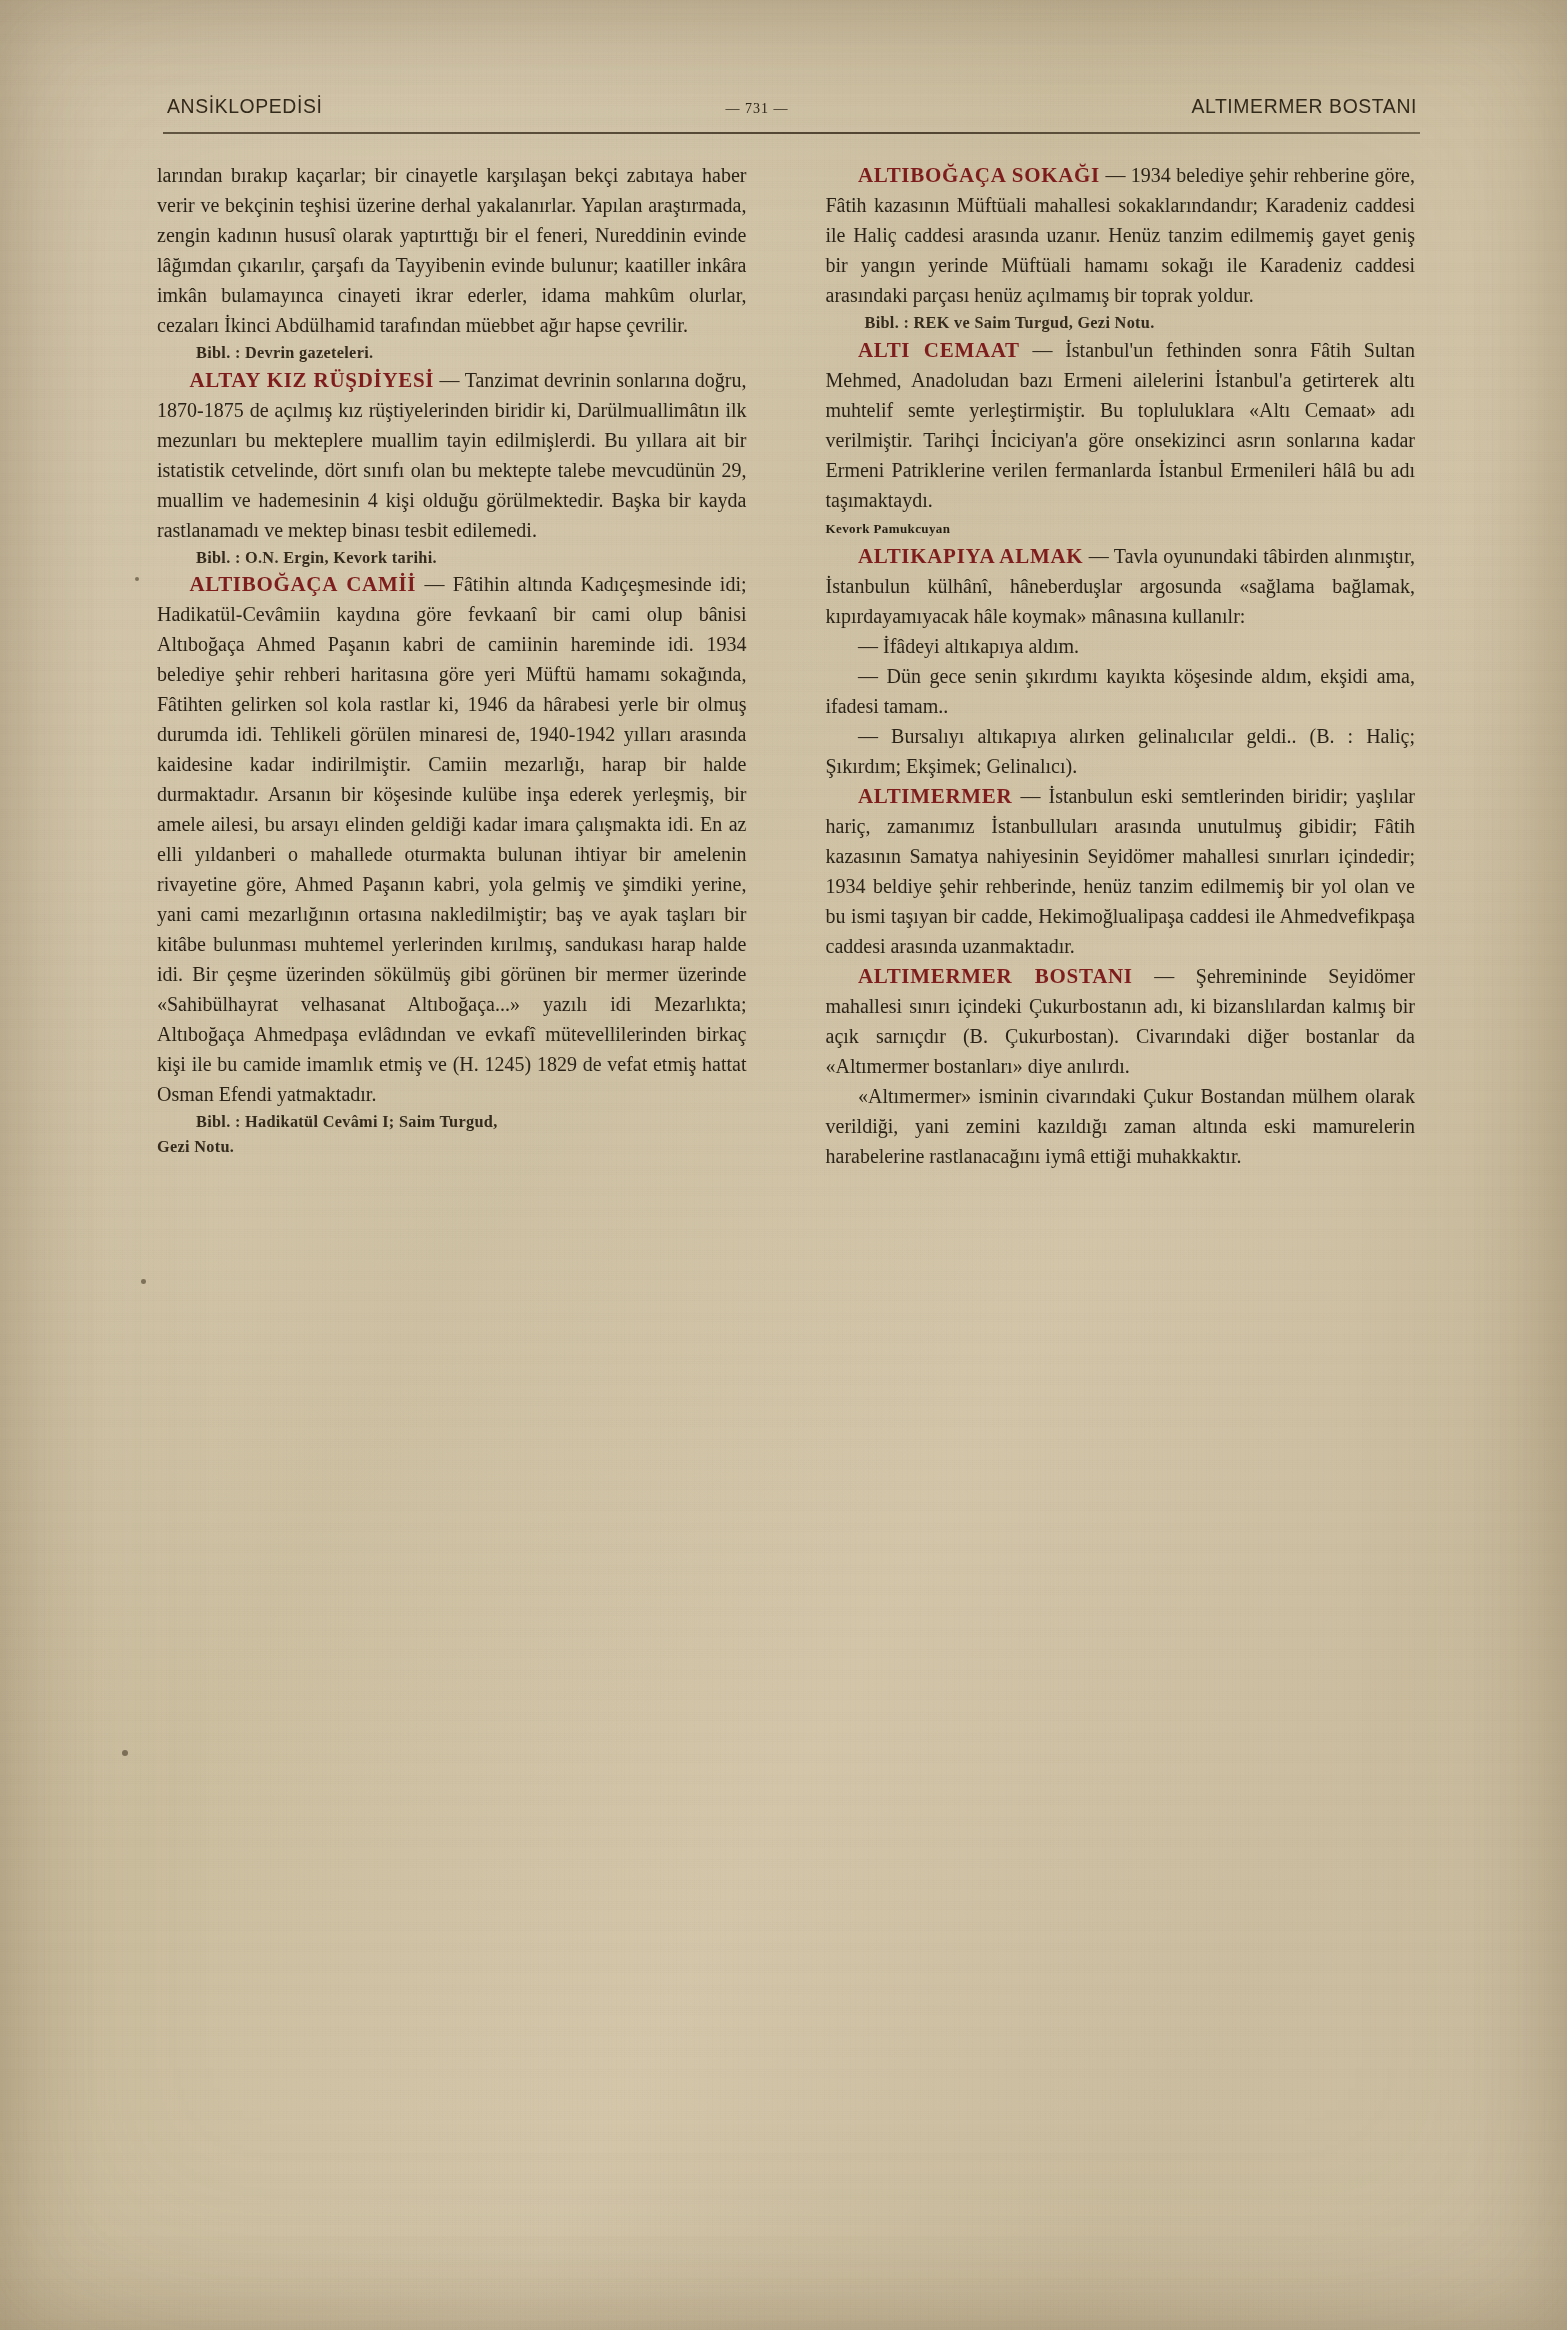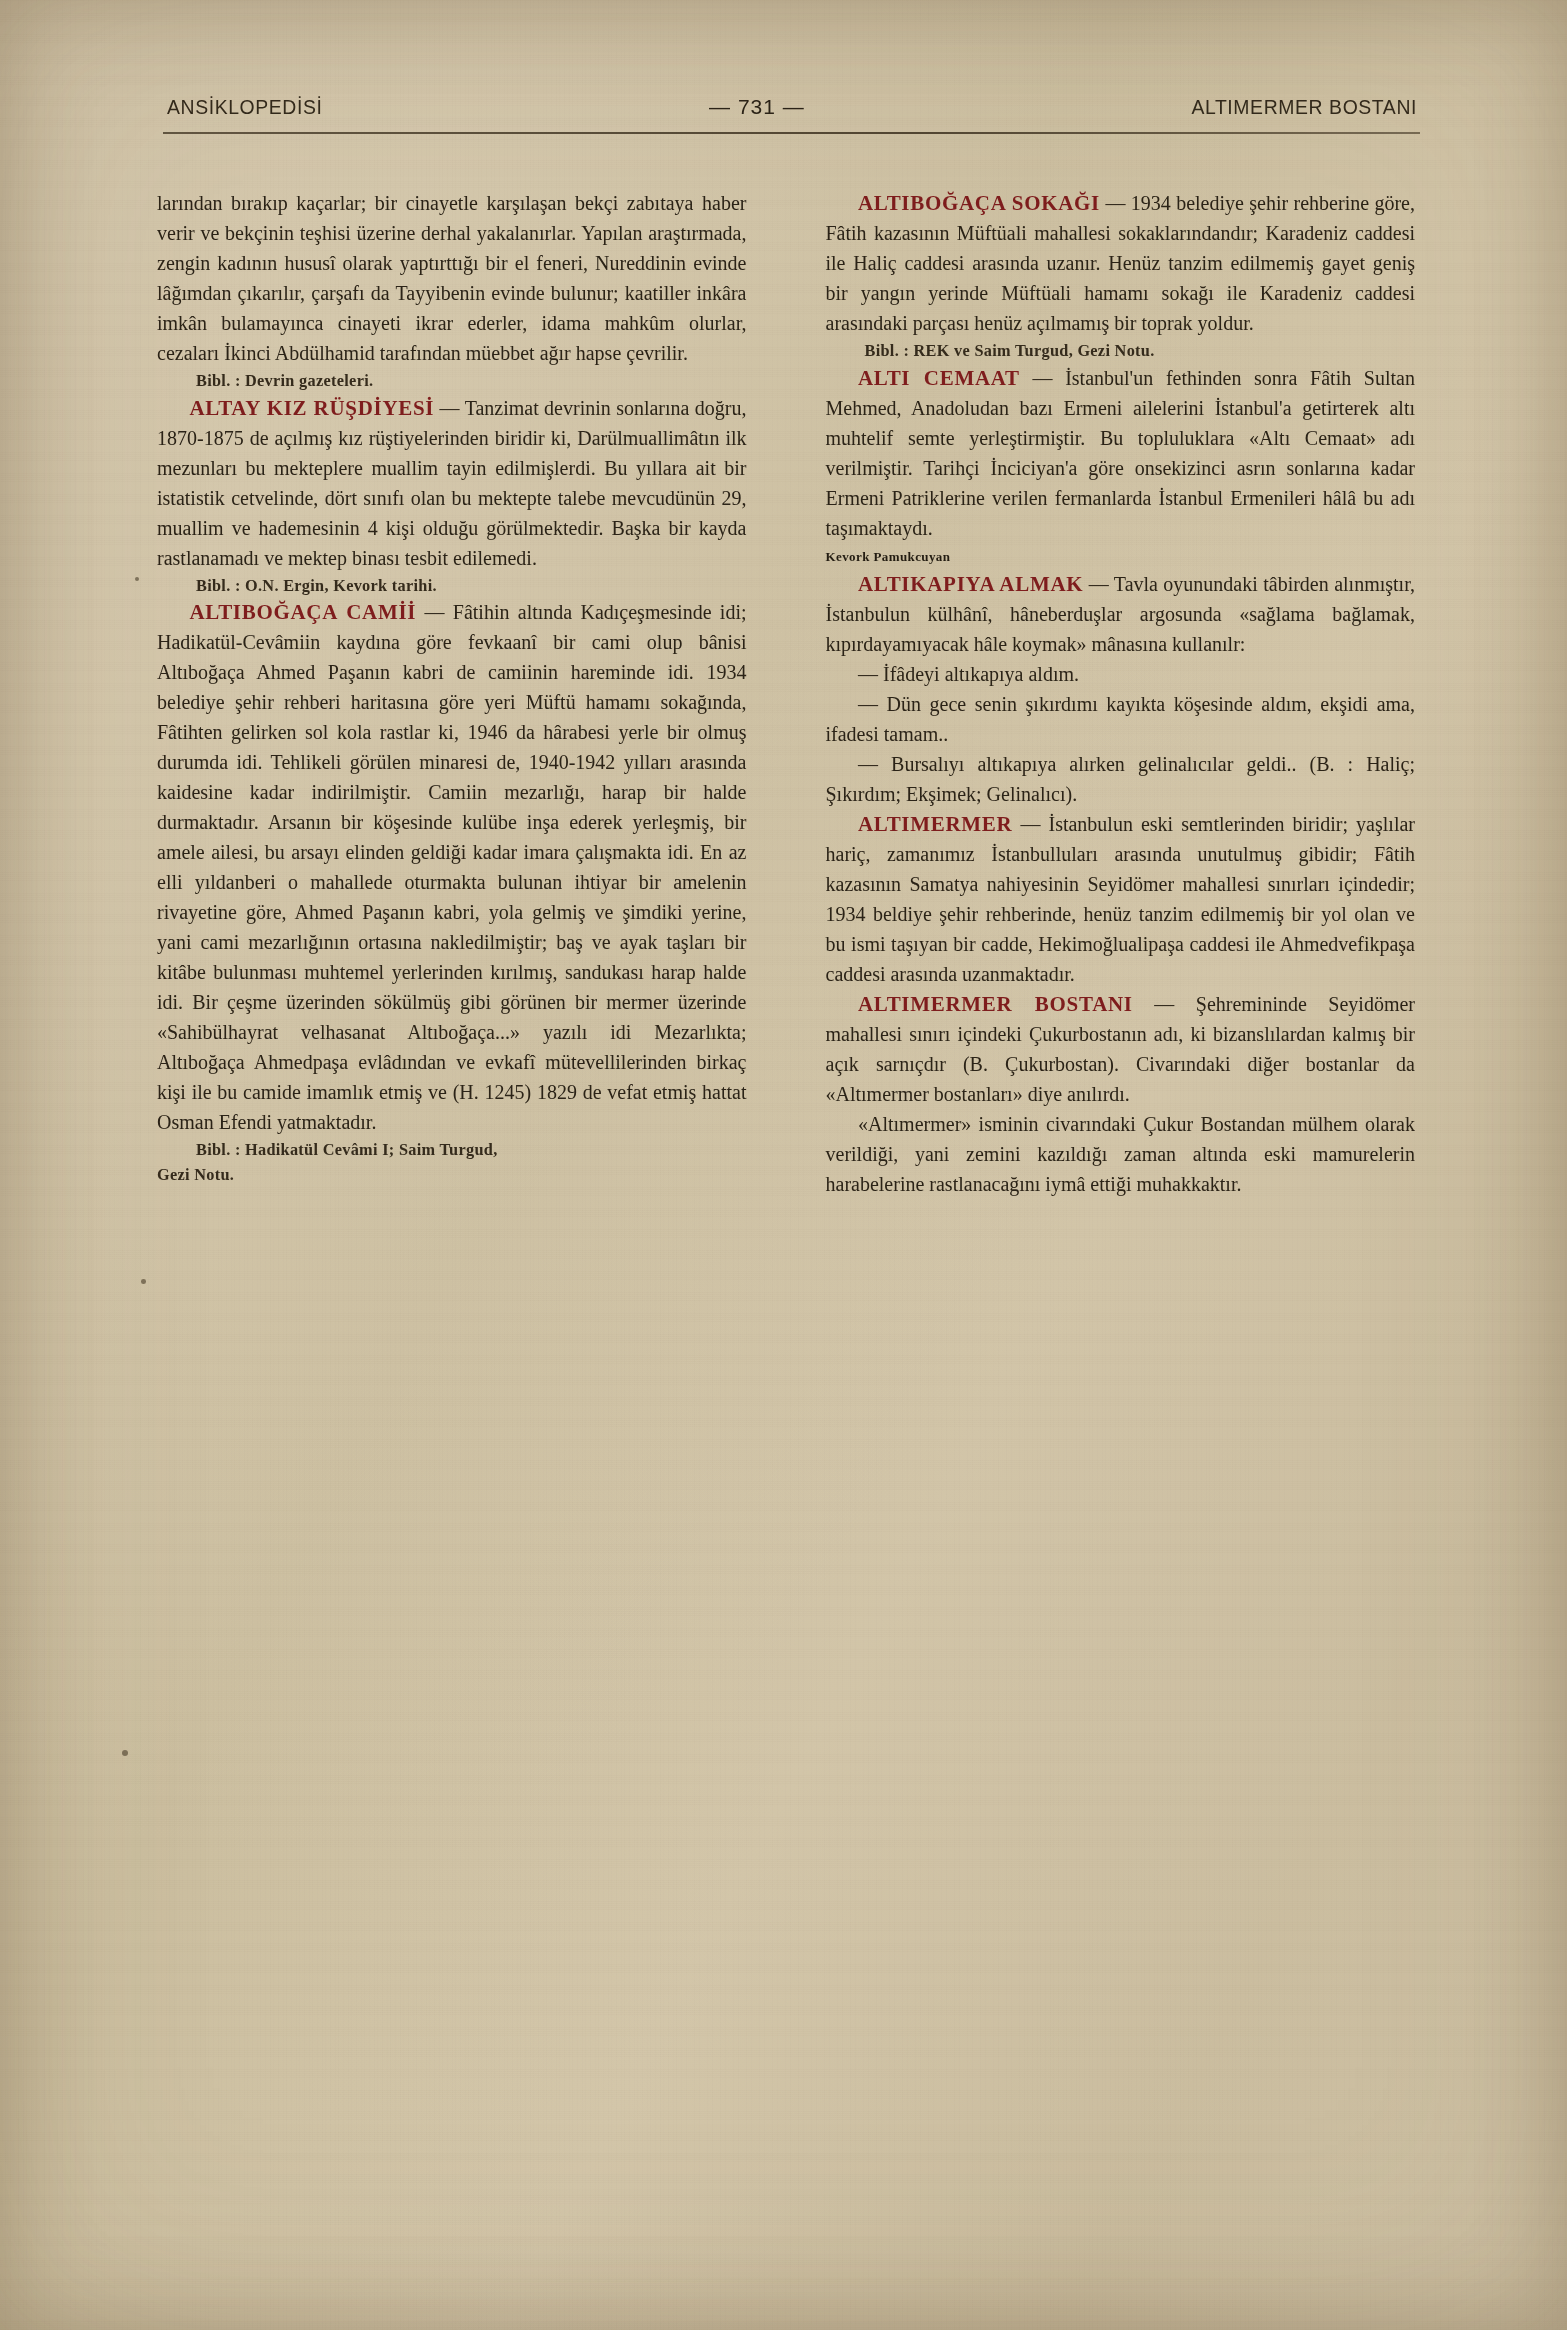--- a/index.html
+++ b/index.html
@@ -58,23 +58,23 @@
     color: #2c2418;
   }
   .runhead .left, .runhead .right {
     font-size: 19.4px;
     letter-spacing: 0.6px;
     font-family: "Liberation Sans", sans-serif;
     font-weight: 400;
     color: #32291b;
   }
   .runhead .center {
-    font-size: 21px;
+    font-size: 14px;
     letter-spacing: 1px;
-    font-family: Liberation Sans, sans-serif;
+    font-family: Liberation Serif, serif;
     color: #2a2217;
   }
   .rule {
     position: absolute;
     left: 163px;
     right: 148px;
     top: 132px;
     height: 1.6px;
     background: linear-gradient(90deg, rgba(60,48,30,0.75), rgba(60,48,30,0.85) 60%, rgba(60,48,30,0.6));
   }
@@ -83,21 +83,20 @@
   .cols {
     position: absolute;
     left: 157px;
     top: 160px;
     width: 1258px;
     display: flex;
     gap: 79px;
   }
   .col {
     width: 590px;
-    margin-top: 28px;
   }
   p {
     margin: 0;
     font-size: 20px;
     line-height: 30px;
     text-align: justify;
     text-justify: inter-word;
     color: #2b2317;
     text-indent: 32.5px;
     hyphens: manual;

